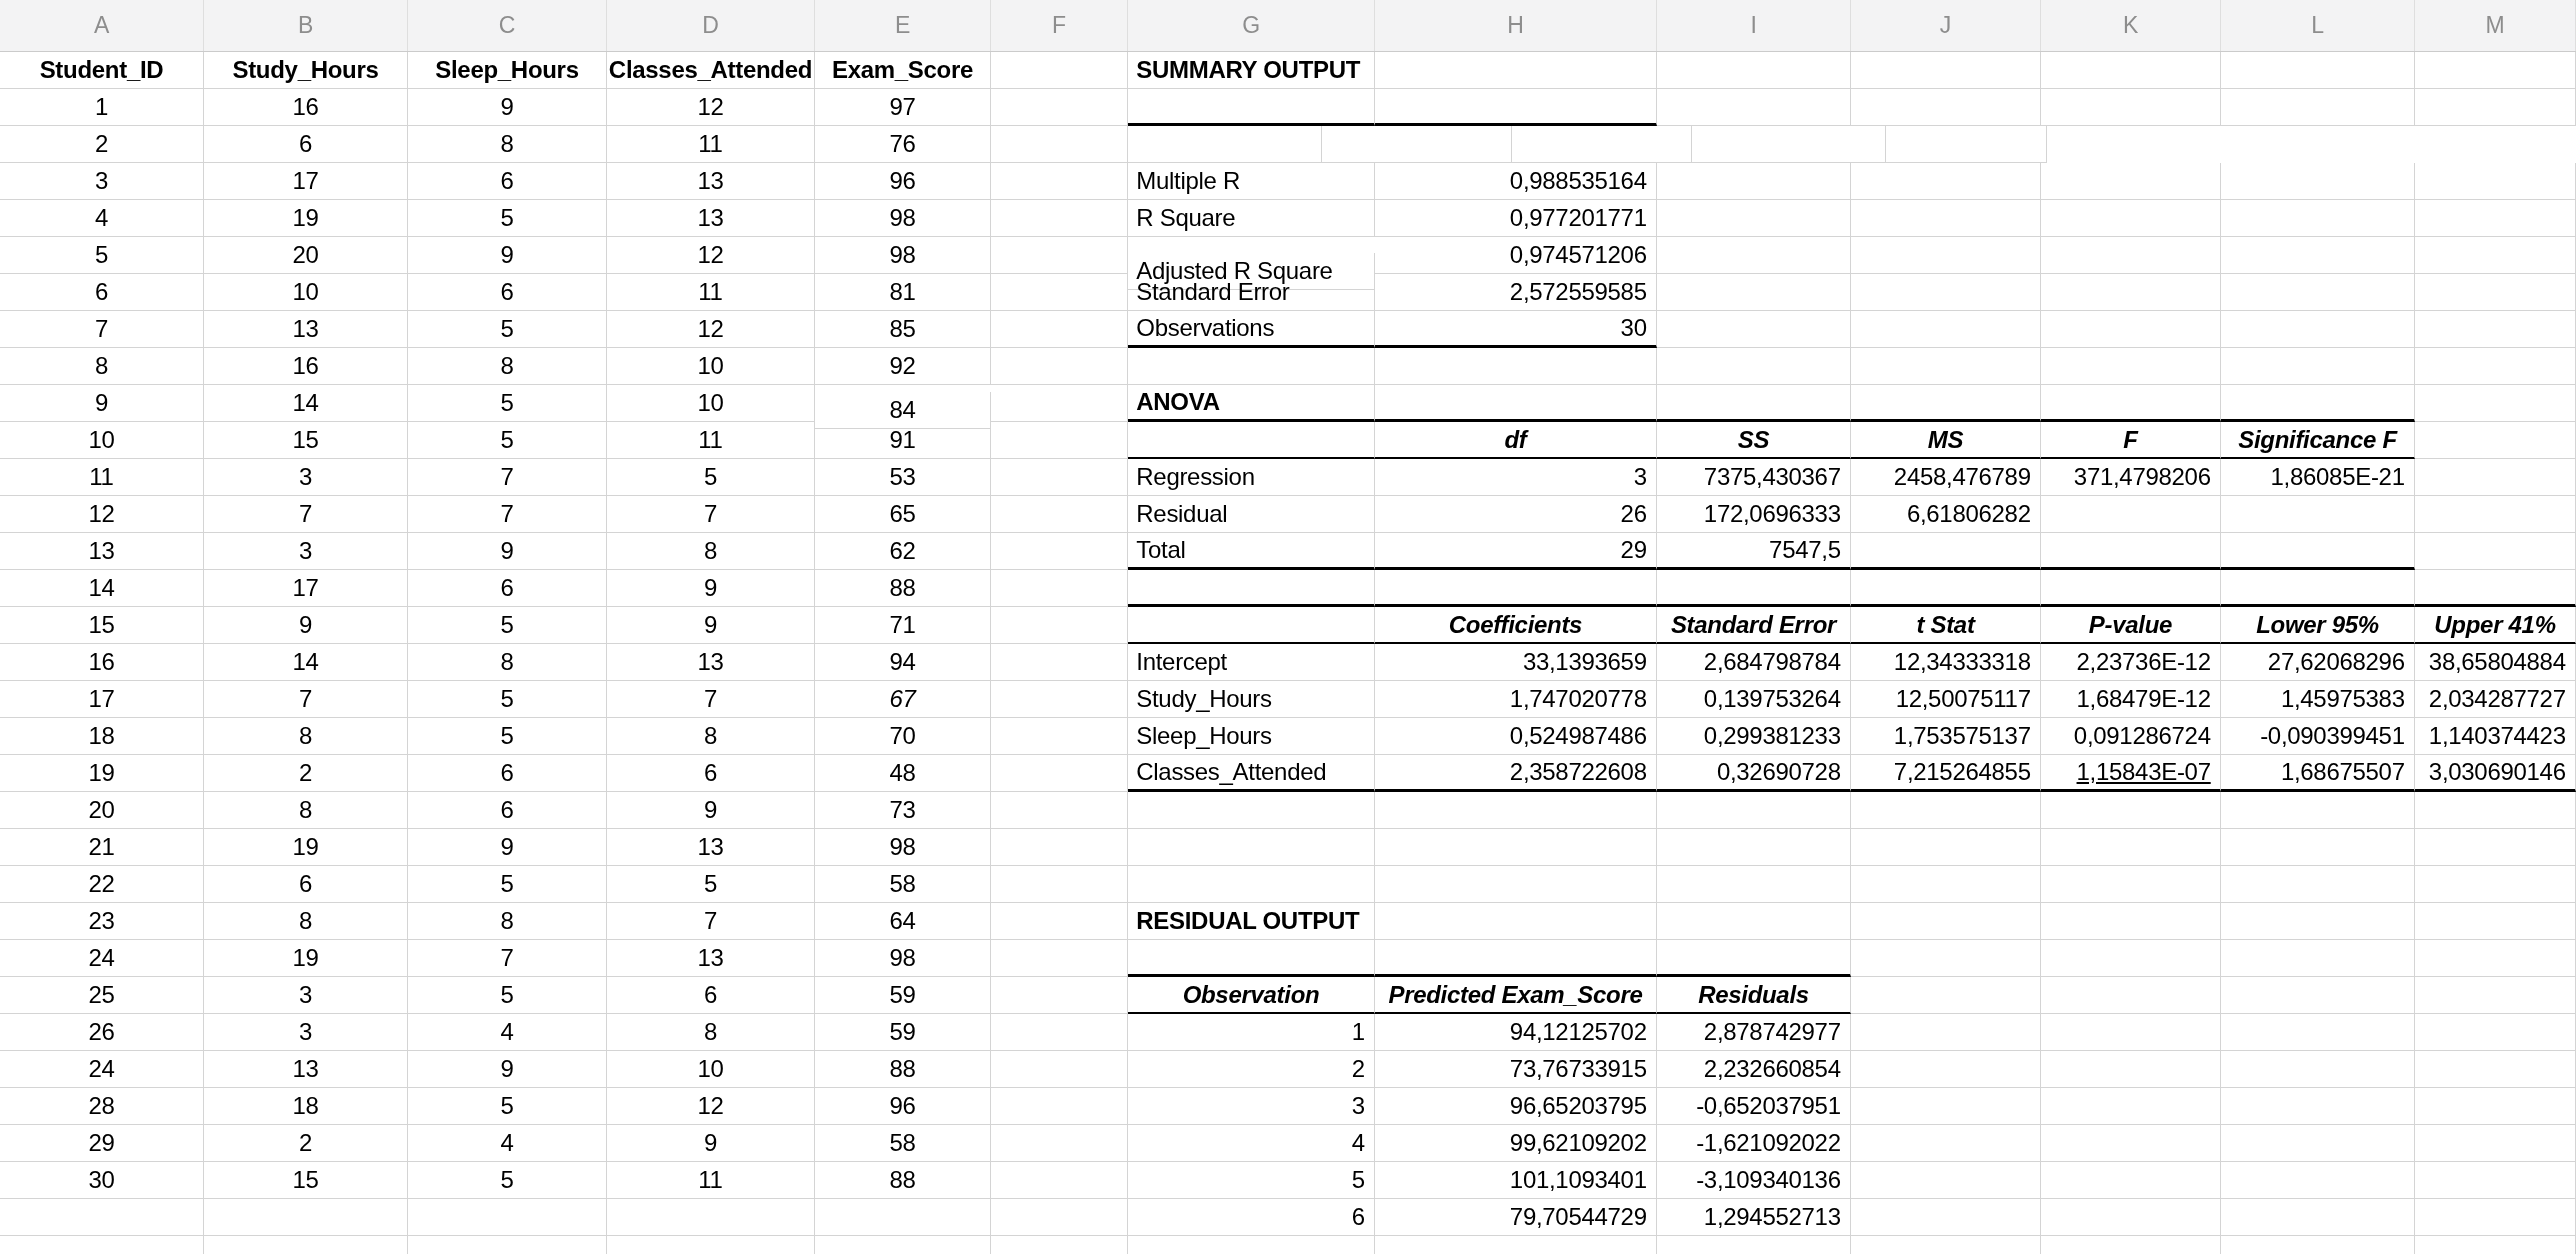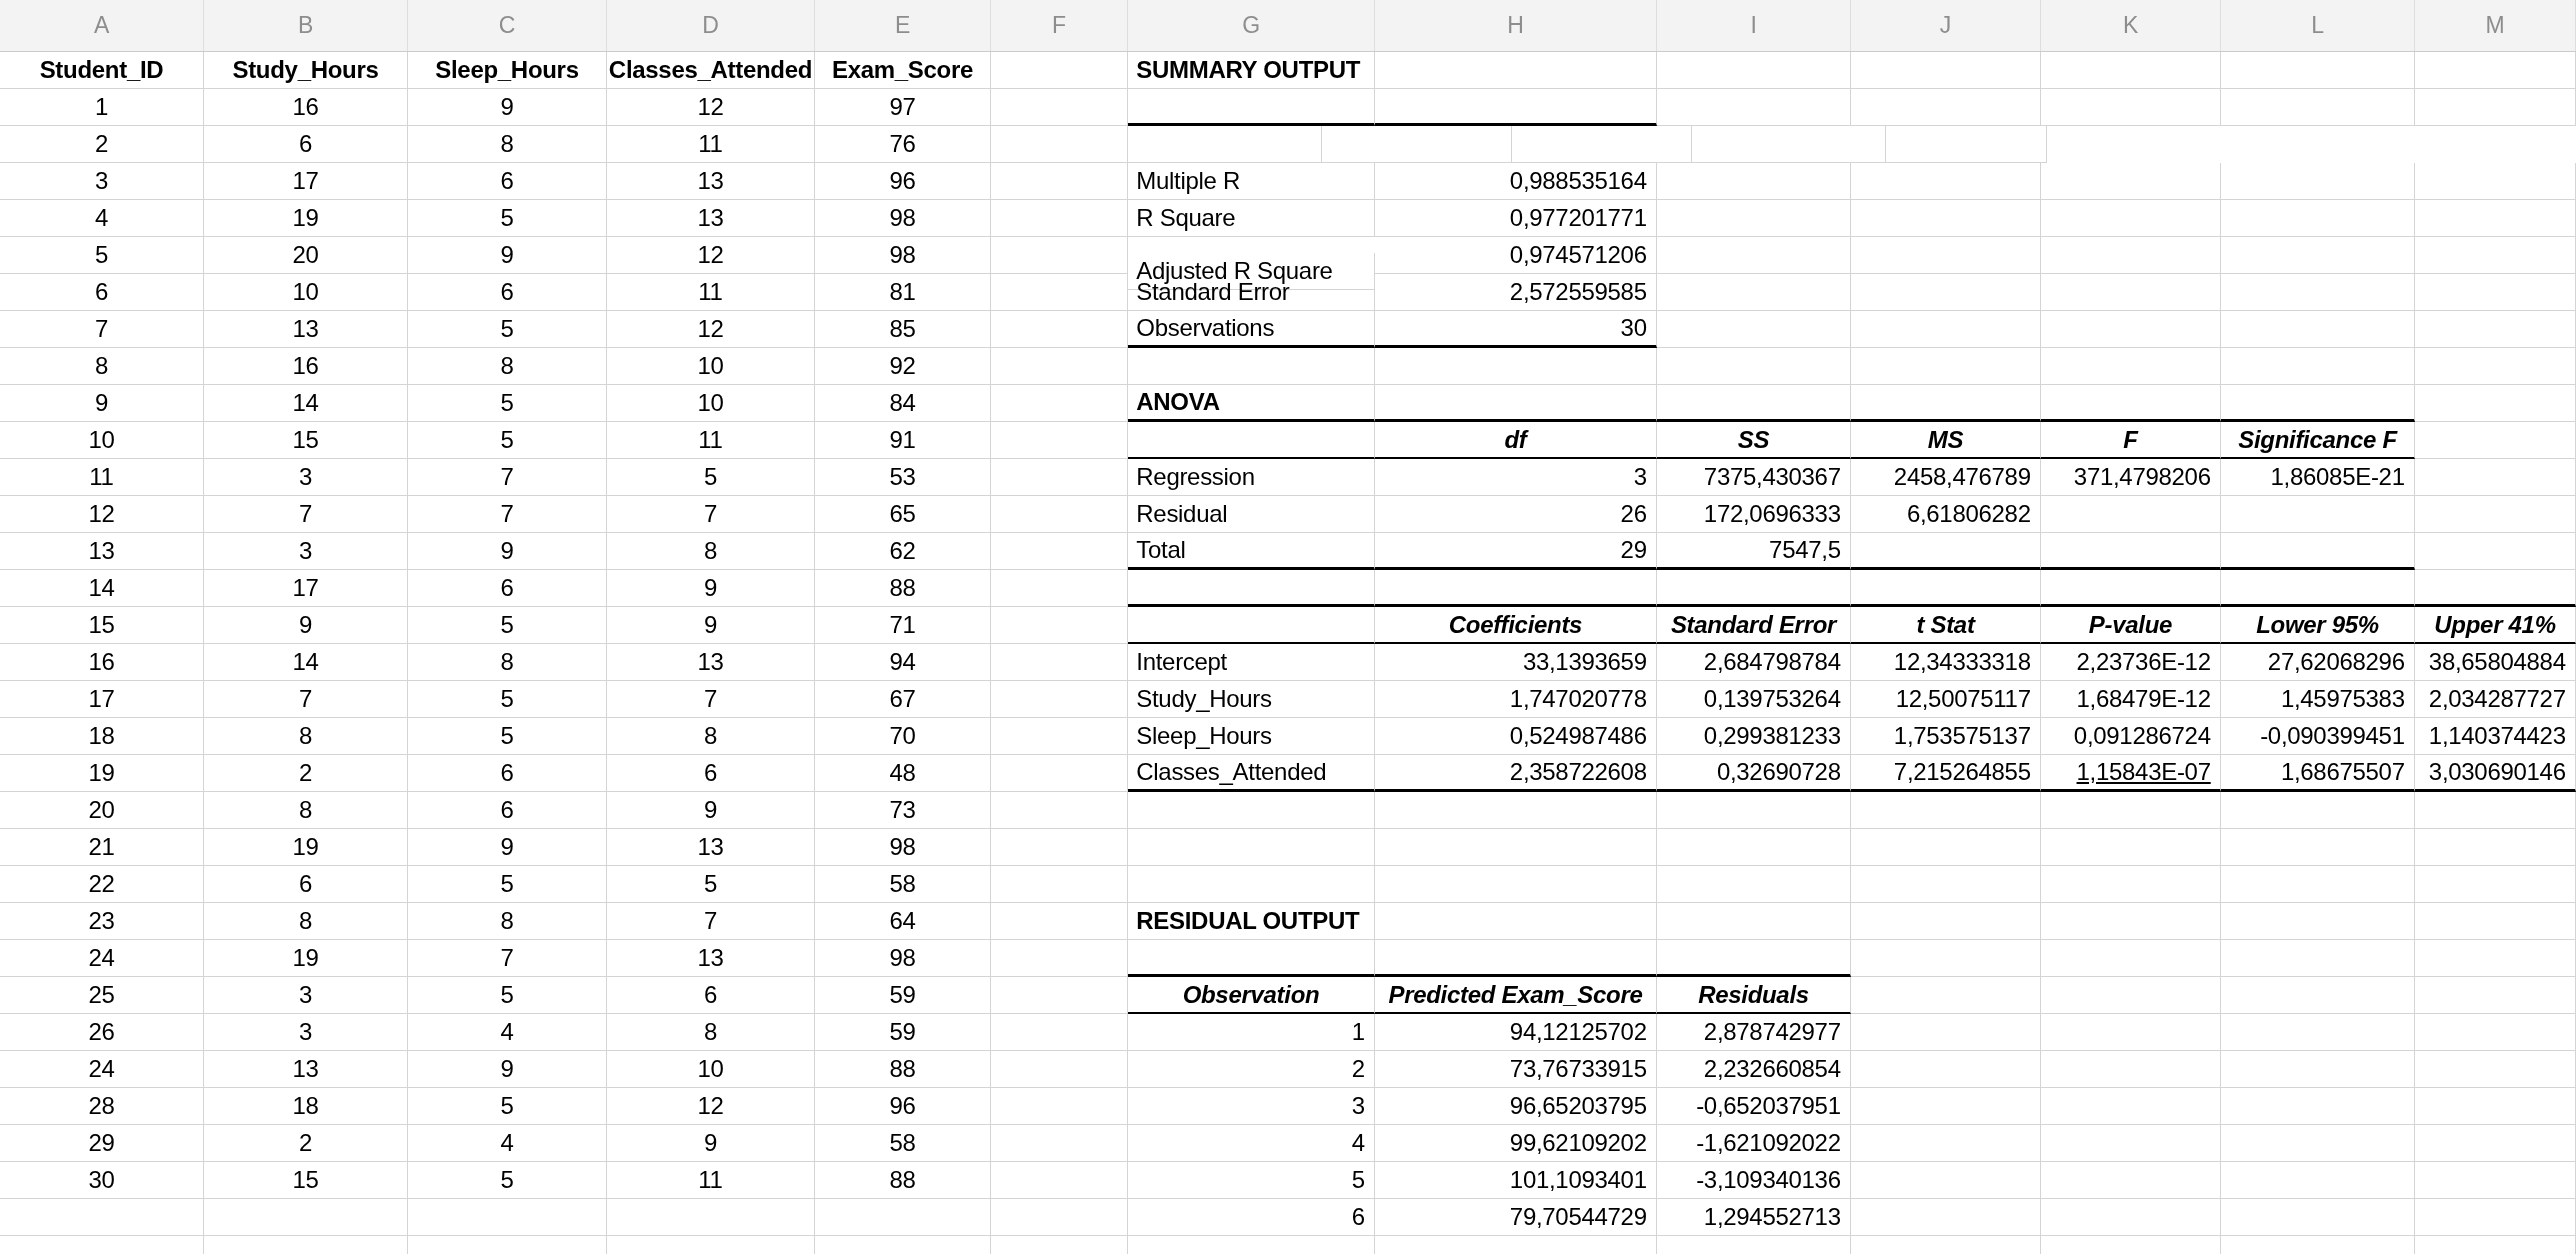--- a/index.html
+++ b/index.html
@@ -186,21 +186,21 @@
         <div class="cell" style="width: 190px;"></div>
         <div class="cell" style="width: 180px;"></div>
         <div class="cell" style="width: 194px;"></div>
         <div class="cell" style="width: 161px;"></div>
       </div>
       <div class="row">
         <div class="cell c" style="width: 204px;">9</div>
         <div class="cell c" style="width: 204px;">14</div>
         <div class="cell c" style="width: 199px;">5</div>
         <div class="cell c" style="width: 208px;">10</div>
-        <div class="cell c" style="width: 176px;">84</div>
+        <div class="cell c" style="width: 176px; margin-top: 7px;">84</div>
         <div class="cell" style="width: 137px;"></div>
         <div class="cell b bbk" style="width: 247px;">ANOVA</div>
         <div class="cell bbk" style="width: 282px;"></div>
         <div class="cell bbk" style="width: 194px;"></div>
         <div class="cell bbk" style="width: 190px;"></div>
         <div class="cell bbk" style="width: 180px;"></div>
         <div class="cell bbk" style="width: 194px;"></div>
         <div class="cell" style="width: 161px;"></div>
       </div>
       <div class="row">
@@ -306,21 +306,21 @@
         <div class="cell r" style="width: 190px;">12,34333318</div>
         <div class="cell r" style="width: 180px;">2,23736E-12</div>
         <div class="cell r" style="width: 194px;">27,62068296</div>
         <div class="cell r" style="width: 161px;">38,65804884</div>
       </div>
       <div class="row">
         <div class="cell c" style="width: 204px;">17</div>
         <div class="cell c" style="width: 204px;">7</div>
         <div class="cell c" style="width: 199px;">5</div>
         <div class="cell c" style="width: 208px;">7</div>
-        <div class="cell c" style="width: 176px;">67</div>
+        <div class="cell c" style="width: 176px; font-style: italic;">67</div>
         <div class="cell" style="width: 137px;"></div>
         <div class="cell" style="width: 247px;">Study_Hours</div>
         <div class="cell r" style="width: 282px;">1,747020778</div>
         <div class="cell r" style="width: 194px;">0,139753264</div>
         <div class="cell r" style="width: 190px;">12,50075117</div>
         <div class="cell r" style="width: 180px;">1,68479E-12</div>
         <div class="cell r" style="width: 194px;">1,45975383</div>
         <div class="cell r" style="width: 161px;">2,034287727</div>
       </div>
       <div class="row">

